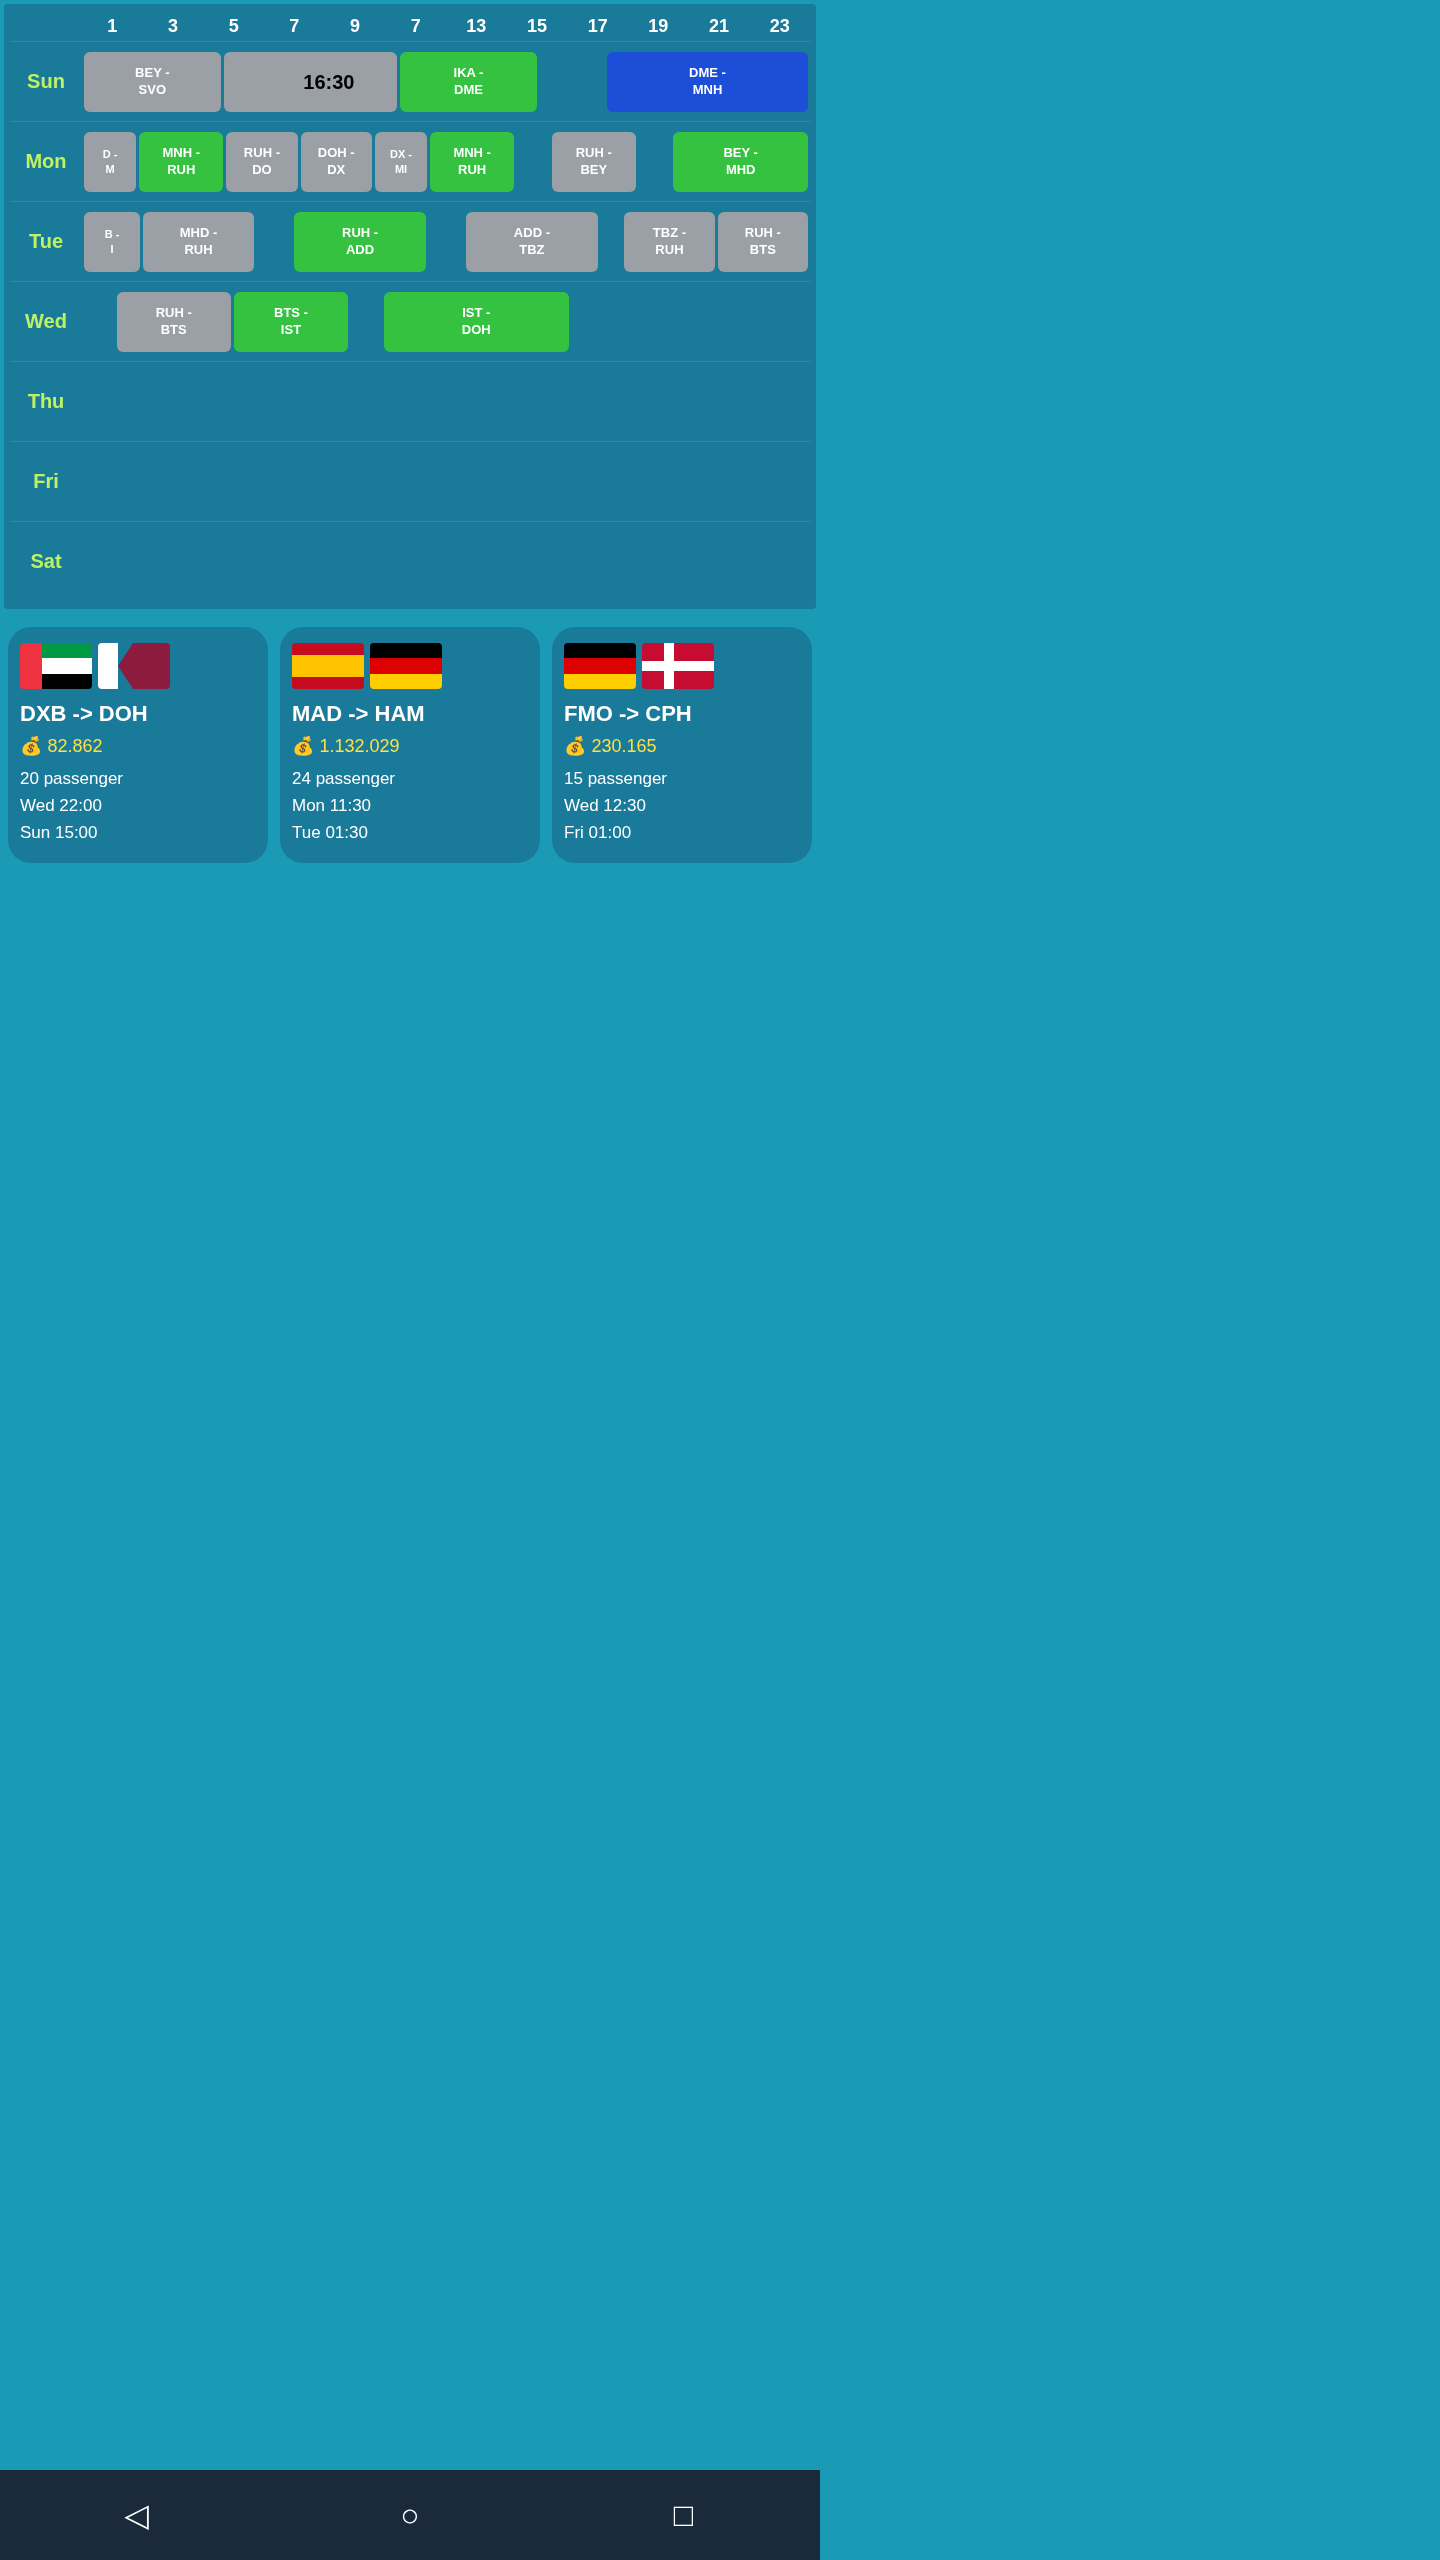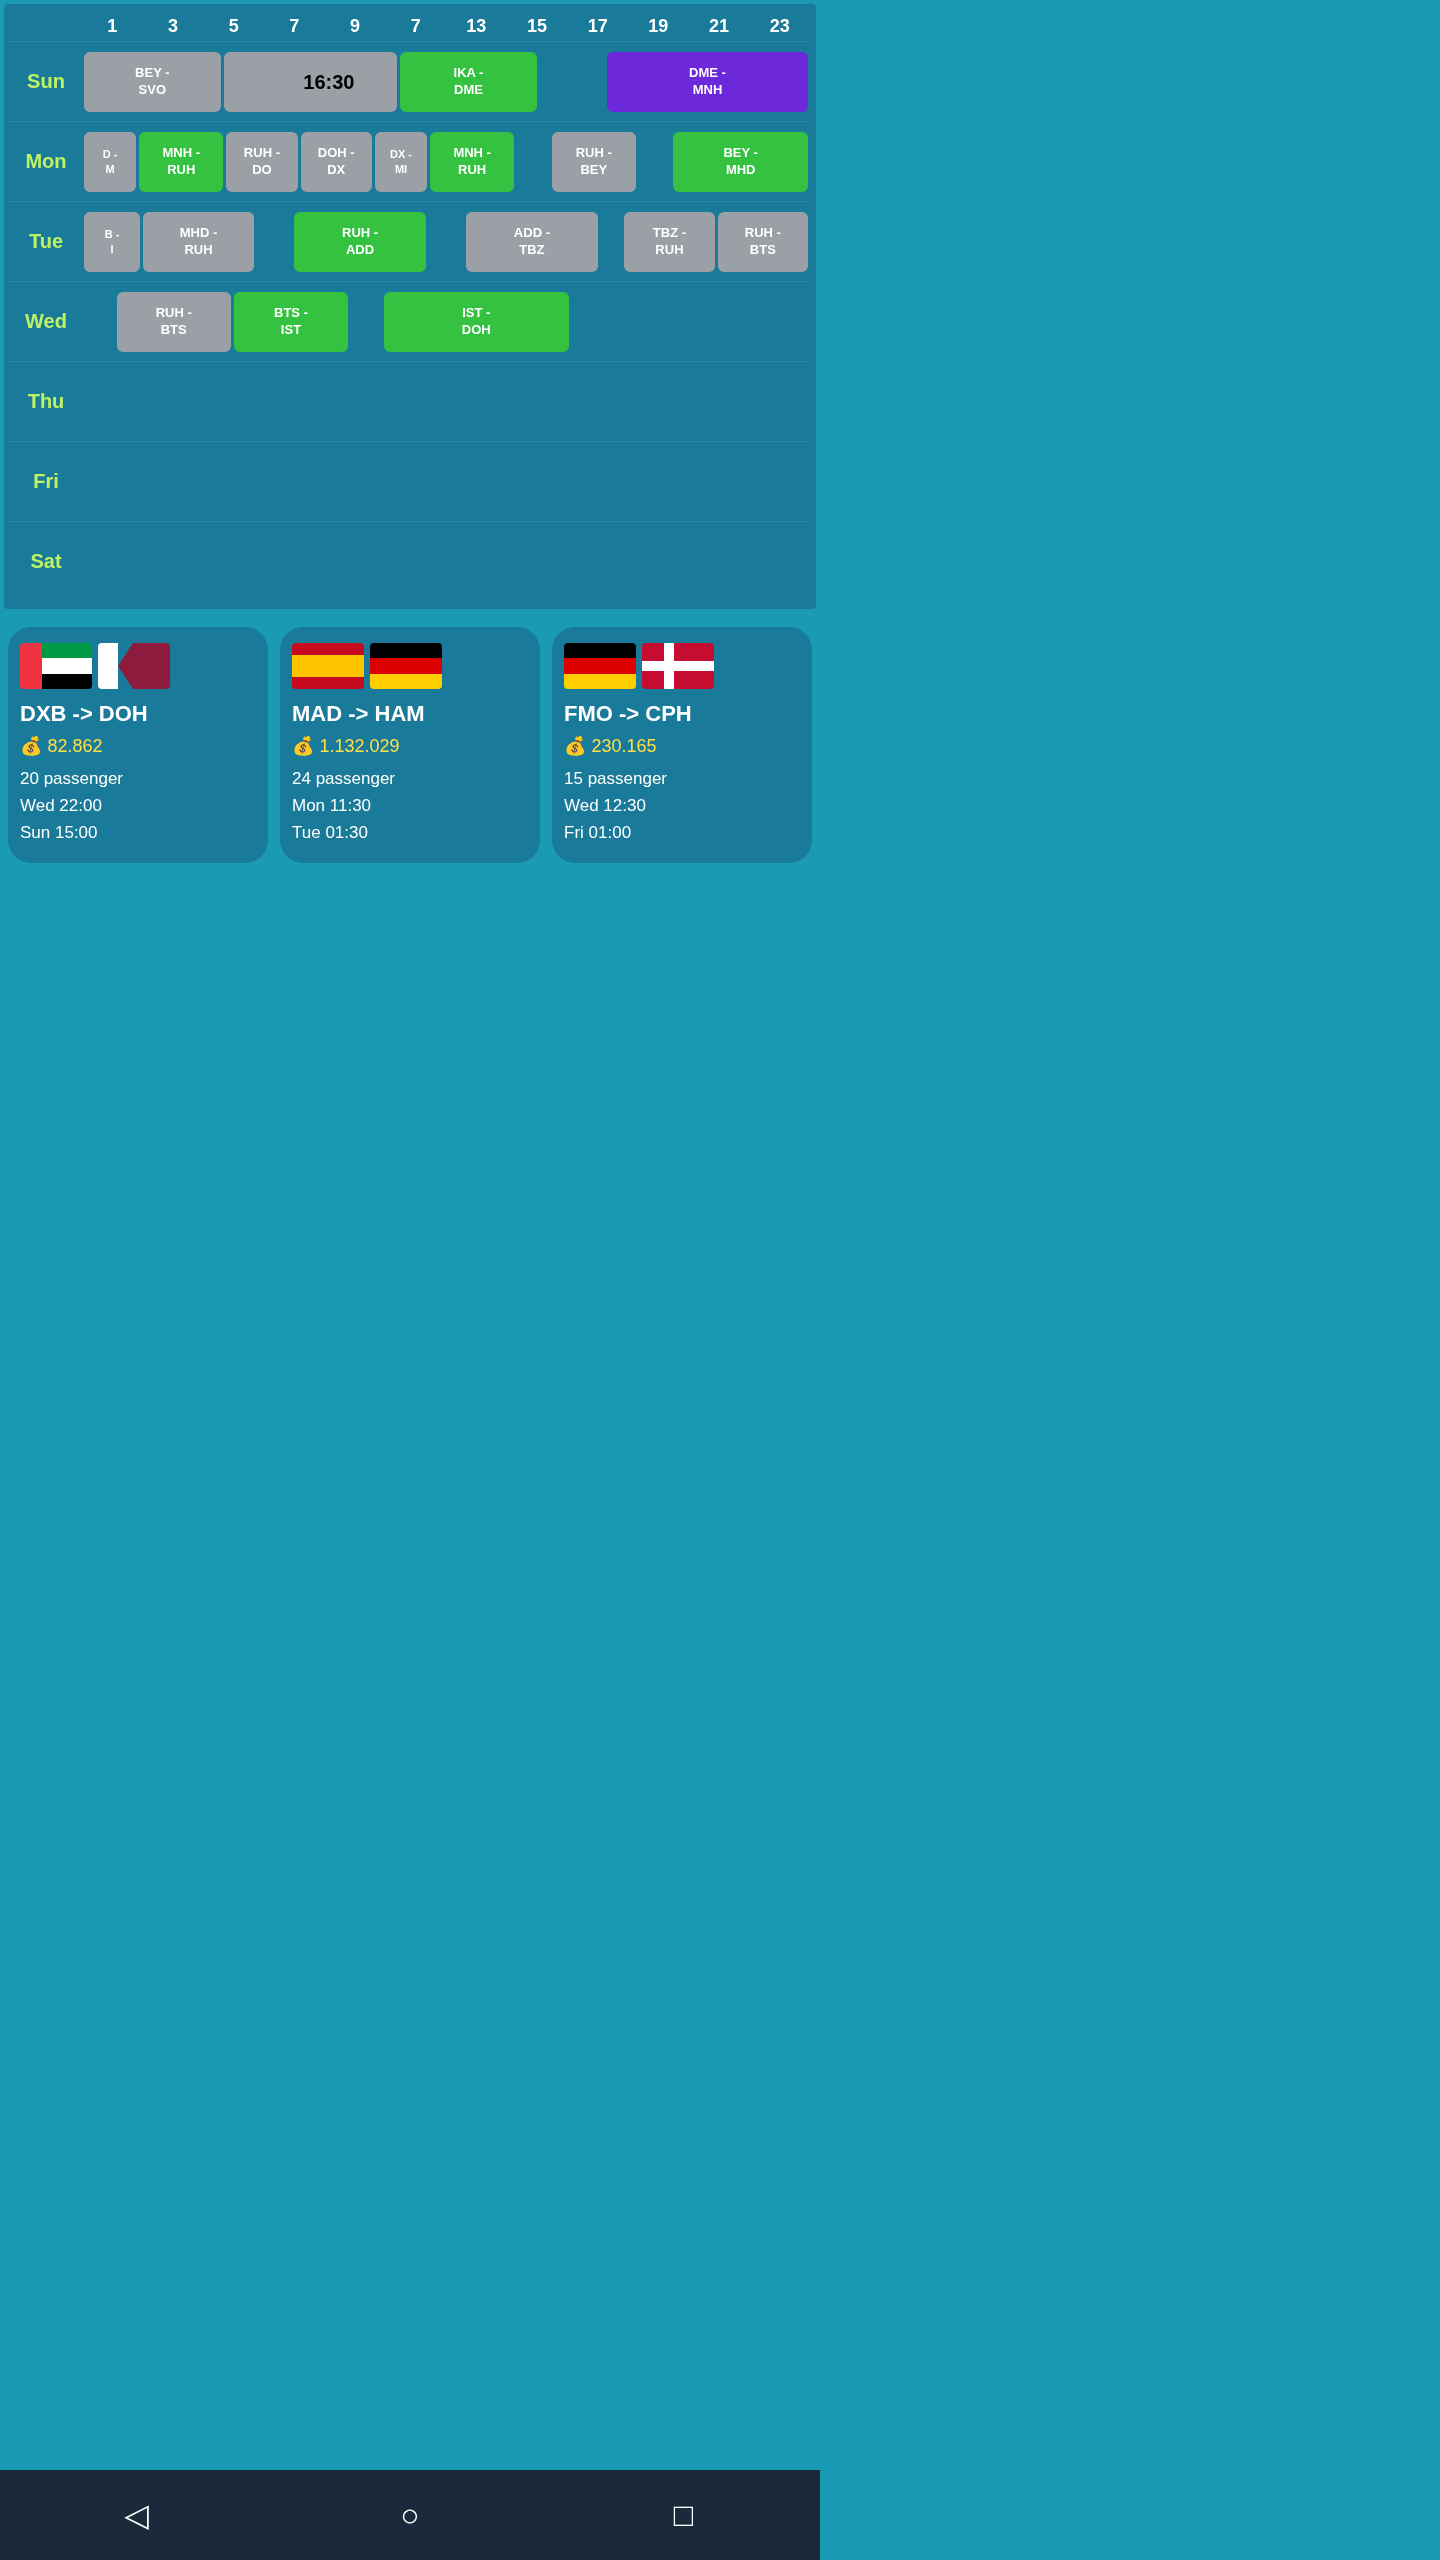--- a/index.html
+++ b/index.html
@@ -61,21 +61,21 @@
       font-size: 13px;
       font-weight: bold;
       text-align: center;
       padding: 4px;
       line-height: 1.3;
       min-height: 60px;
     }
 
     .flight-block.gray { background-color: #9aa0a6; }
     .flight-block.green { background-color: #34c240; }
-    .flight-block.light-gray { background-color: #6d28d9; }
+    .flight-block.light-gray { background-color: #1d4ed8; }
     .flight-block.time { background-color: #9aa0a6; color: #000000; font-size: 20px; padding-left: 41px; }
 
     
     .cards-section {
       display: flex;
       gap: 12px;
       padding: 10px 8px;
       margin-top: 4px;
     }
 

